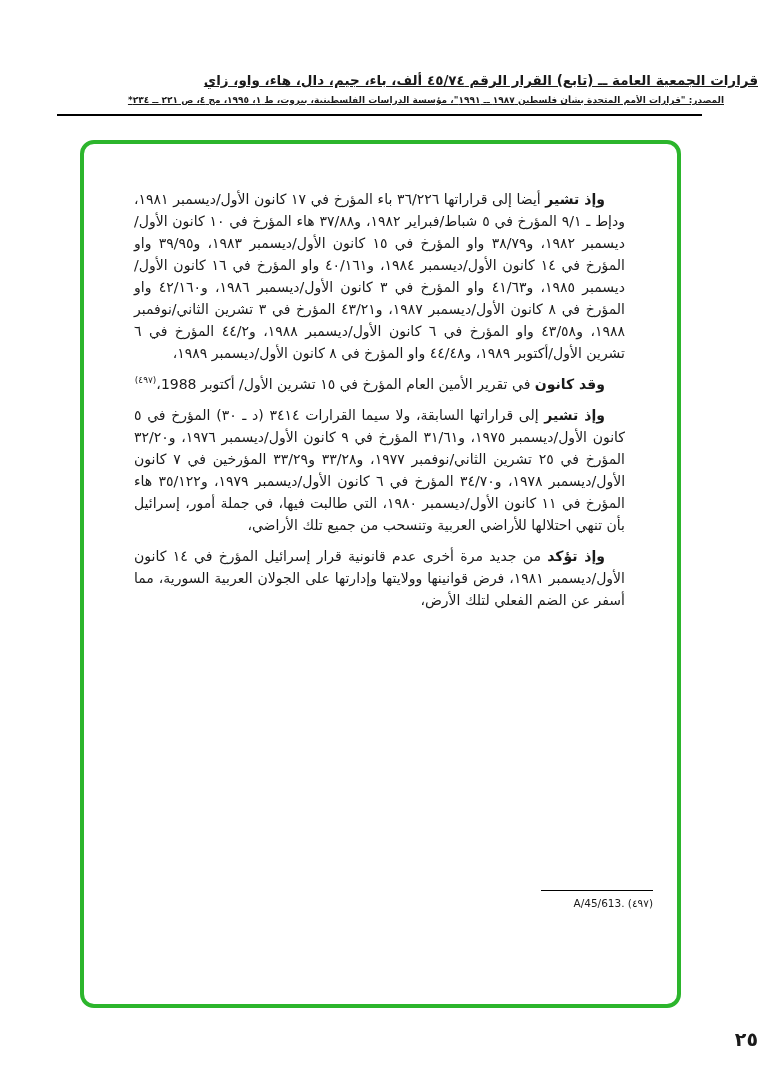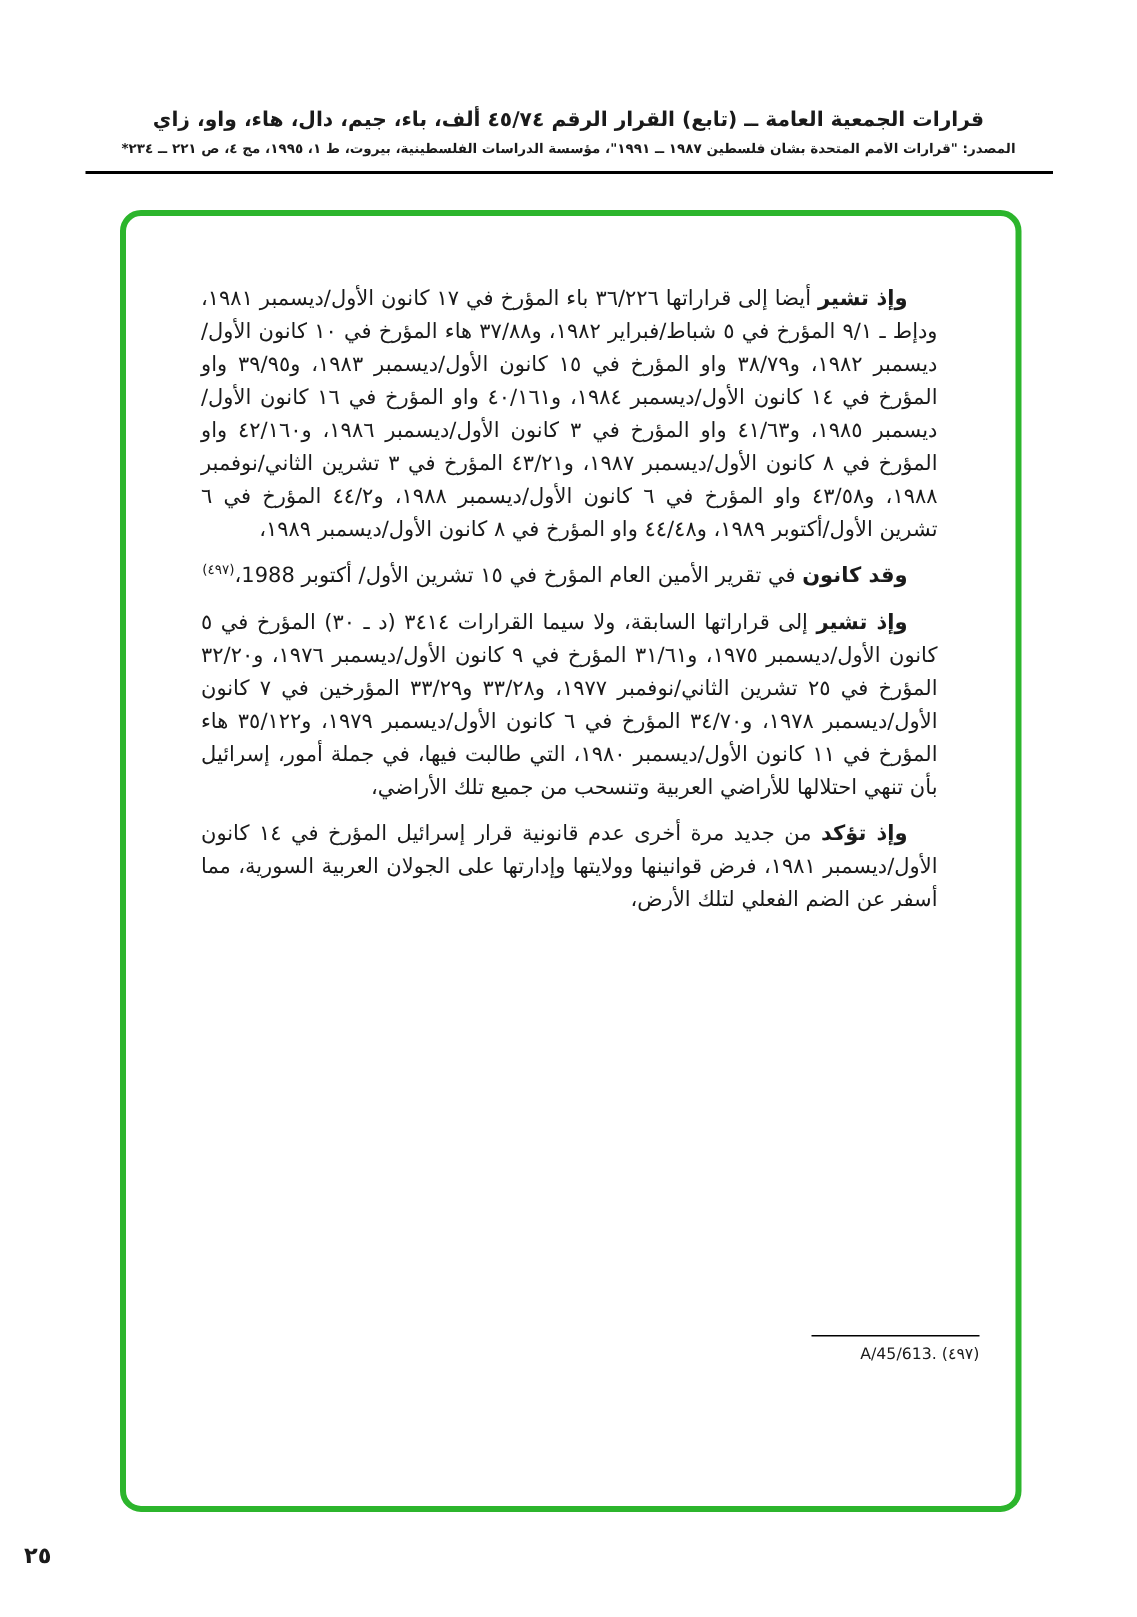--- a/index.html
+++ b/index.html
@@ -15,21 +15,21 @@
     font-family: "DejaVu Sans", sans-serif;
     color: #1a1a1a;
     overflow: hidden;
     direction: rtl;
   }
   .page-header {
     position: absolute;
     top: 72px;
     left: 0;
     right: 0;
-    text-align: center;
+    text-decoration: underline;
   }
   .doc-title {
     font-size: 13.5px;
     font-weight: bold;
     margin: 0;
     letter-spacing: 0.2px;
   }
   .doc-source {
     font-size: 9px;
     font-weight: bold;
@@ -89,24 +89,24 @@
     margin: 0 0 6px auto;
   }
   .footnote-line {
     font-size: 10.5px;
     direction: rtl;
     white-space: nowrap;
   }
   .page-number {
     position: absolute;
     top: 1028px;
-    left: 16px;
+    left: 0;
     right: 0;
-    text-align: left;
-    font-size: 15px;
+    text-align: right;
+    font-size: 19px;
     font-weight: bold;
   }
 </style>
 </head>
 <body>
 
 <div class="page" style="color: rgb(26, 26, 26);">
 
   <header class="page-header">
     <h1 class="doc-title">قرارات الجمعية العامة ــ (تابع) القرار الرقم ٤٥/٧٤ ألف، باء، جيم، دال، هاء، واو، زاي</h1>

